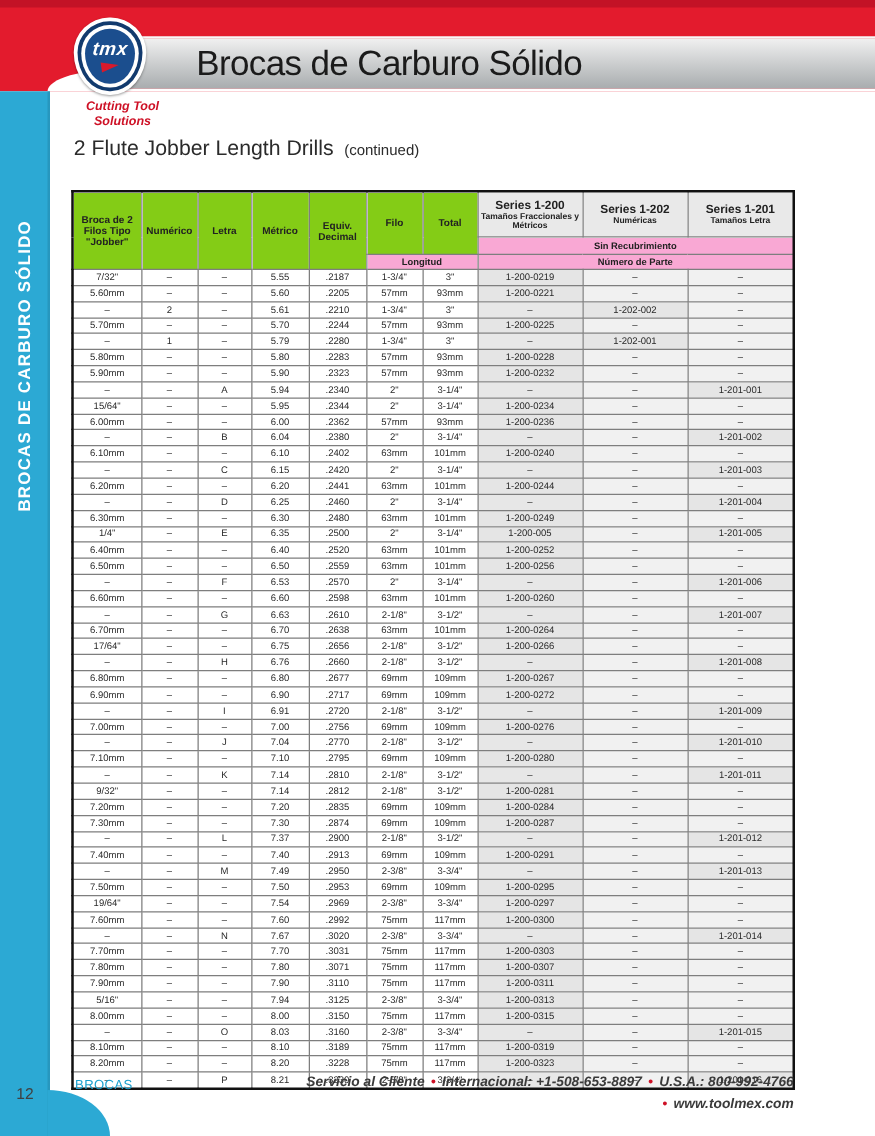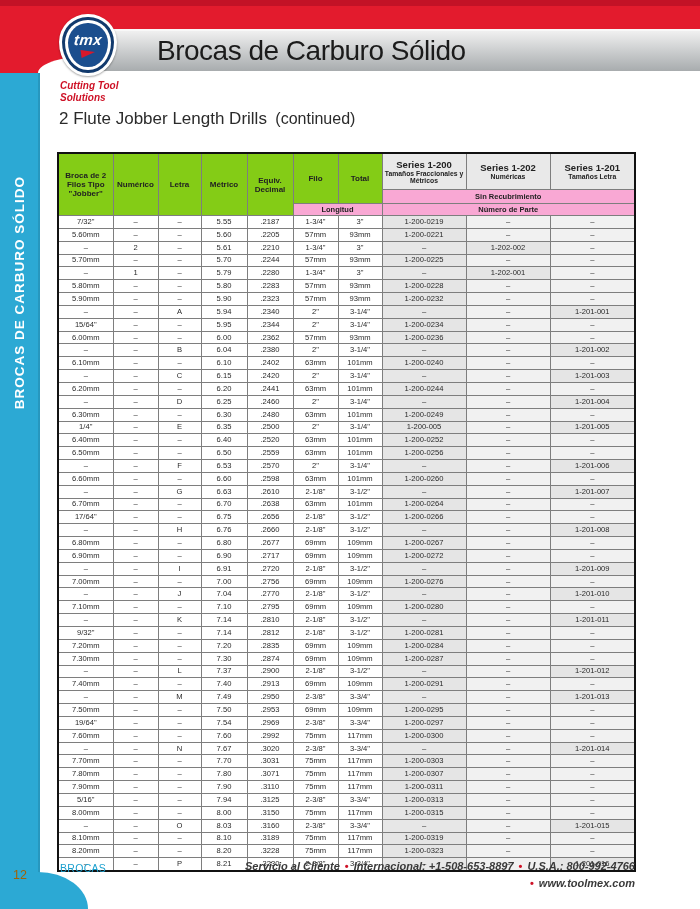--- a/index.html
+++ b/index.html
@@ -42,47 +42,47 @@
   .logo .brand{
     color:#ffffff;font-style:italic;font-weight:bold;font-size:15px;line-height:14px;
     letter-spacing:0.5px;transform:skewX(-6deg);
   }
   .logo .swoosh{
     width:0;height:0;margin-top:2px;
     border-left:14px solid #d8192b;border-top:4px solid transparent;border-bottom:4px solid transparent;
     transform:rotate(-8deg);
   }
   .tagline{
-    position:absolute;left:60px;top:80px;width:76px;z-index:6;
+    position:absolute;left:60px;top:80px;width:76px;text-align:center;z-index:6;
     color:#ce1126;font-weight:bold;font-style:italic;font-size:10px;line-height:12px;
   }
   
   .sidebar{
     position:absolute;left:0;top:73px;width:40px;height:836px;background:#2ca9d4;
     border-right:2px solid rgba(0,0,0,0.10);box-sizing:border-box;
   }
   .sidebar-label-wrap{
     position:absolute;left:0;top:88px;width:38px;height:410px;
     display:flex;align-items:center;justify-content:center;
   }
   .sidebar-label{
     writing-mode:vertical-rl;transform:rotate(180deg);
     color:#ffffff;font-weight:bold;font-size:13.5px;letter-spacing:1px;white-space:nowrap;
   }
   .corner-bulge{
     position:absolute;left:38px;top:872px;width:50px;height:37px;background:#2ca9d4;
     border-radius:0 100% 0 0;
   }
   .page-number{
-    position:absolute;left:13px;top:868px;color:#a16207;font-size:12.5px;z-index:4;
+    position:absolute;left:13px;top:868px;color:#404040;font-size:12.5px;z-index:4;
   }
   
   .section-heading{position:absolute;left:59px;top:109px;color:#2b2b2b;}
   .section-heading .main{font-size:17px;}
-  .section-heading .cont{font-size:16px;margin-left:4px;}
+  .section-heading .cont{font-size:12px;margin-left:4px;}
   
   .drill-table{
     position:absolute;left:57px;top:152px;width:578px;border-collapse:collapse;
     table-layout:fixed;
   }
   .drill-table th,.drill-table td{
     border:1px solid #7e7e7e;padding:0 1px;text-align:center;vertical-align:middle;
     color:#2a2a2a;overflow:hidden;
   }
   .drill-table{border:2px solid #111111;}

